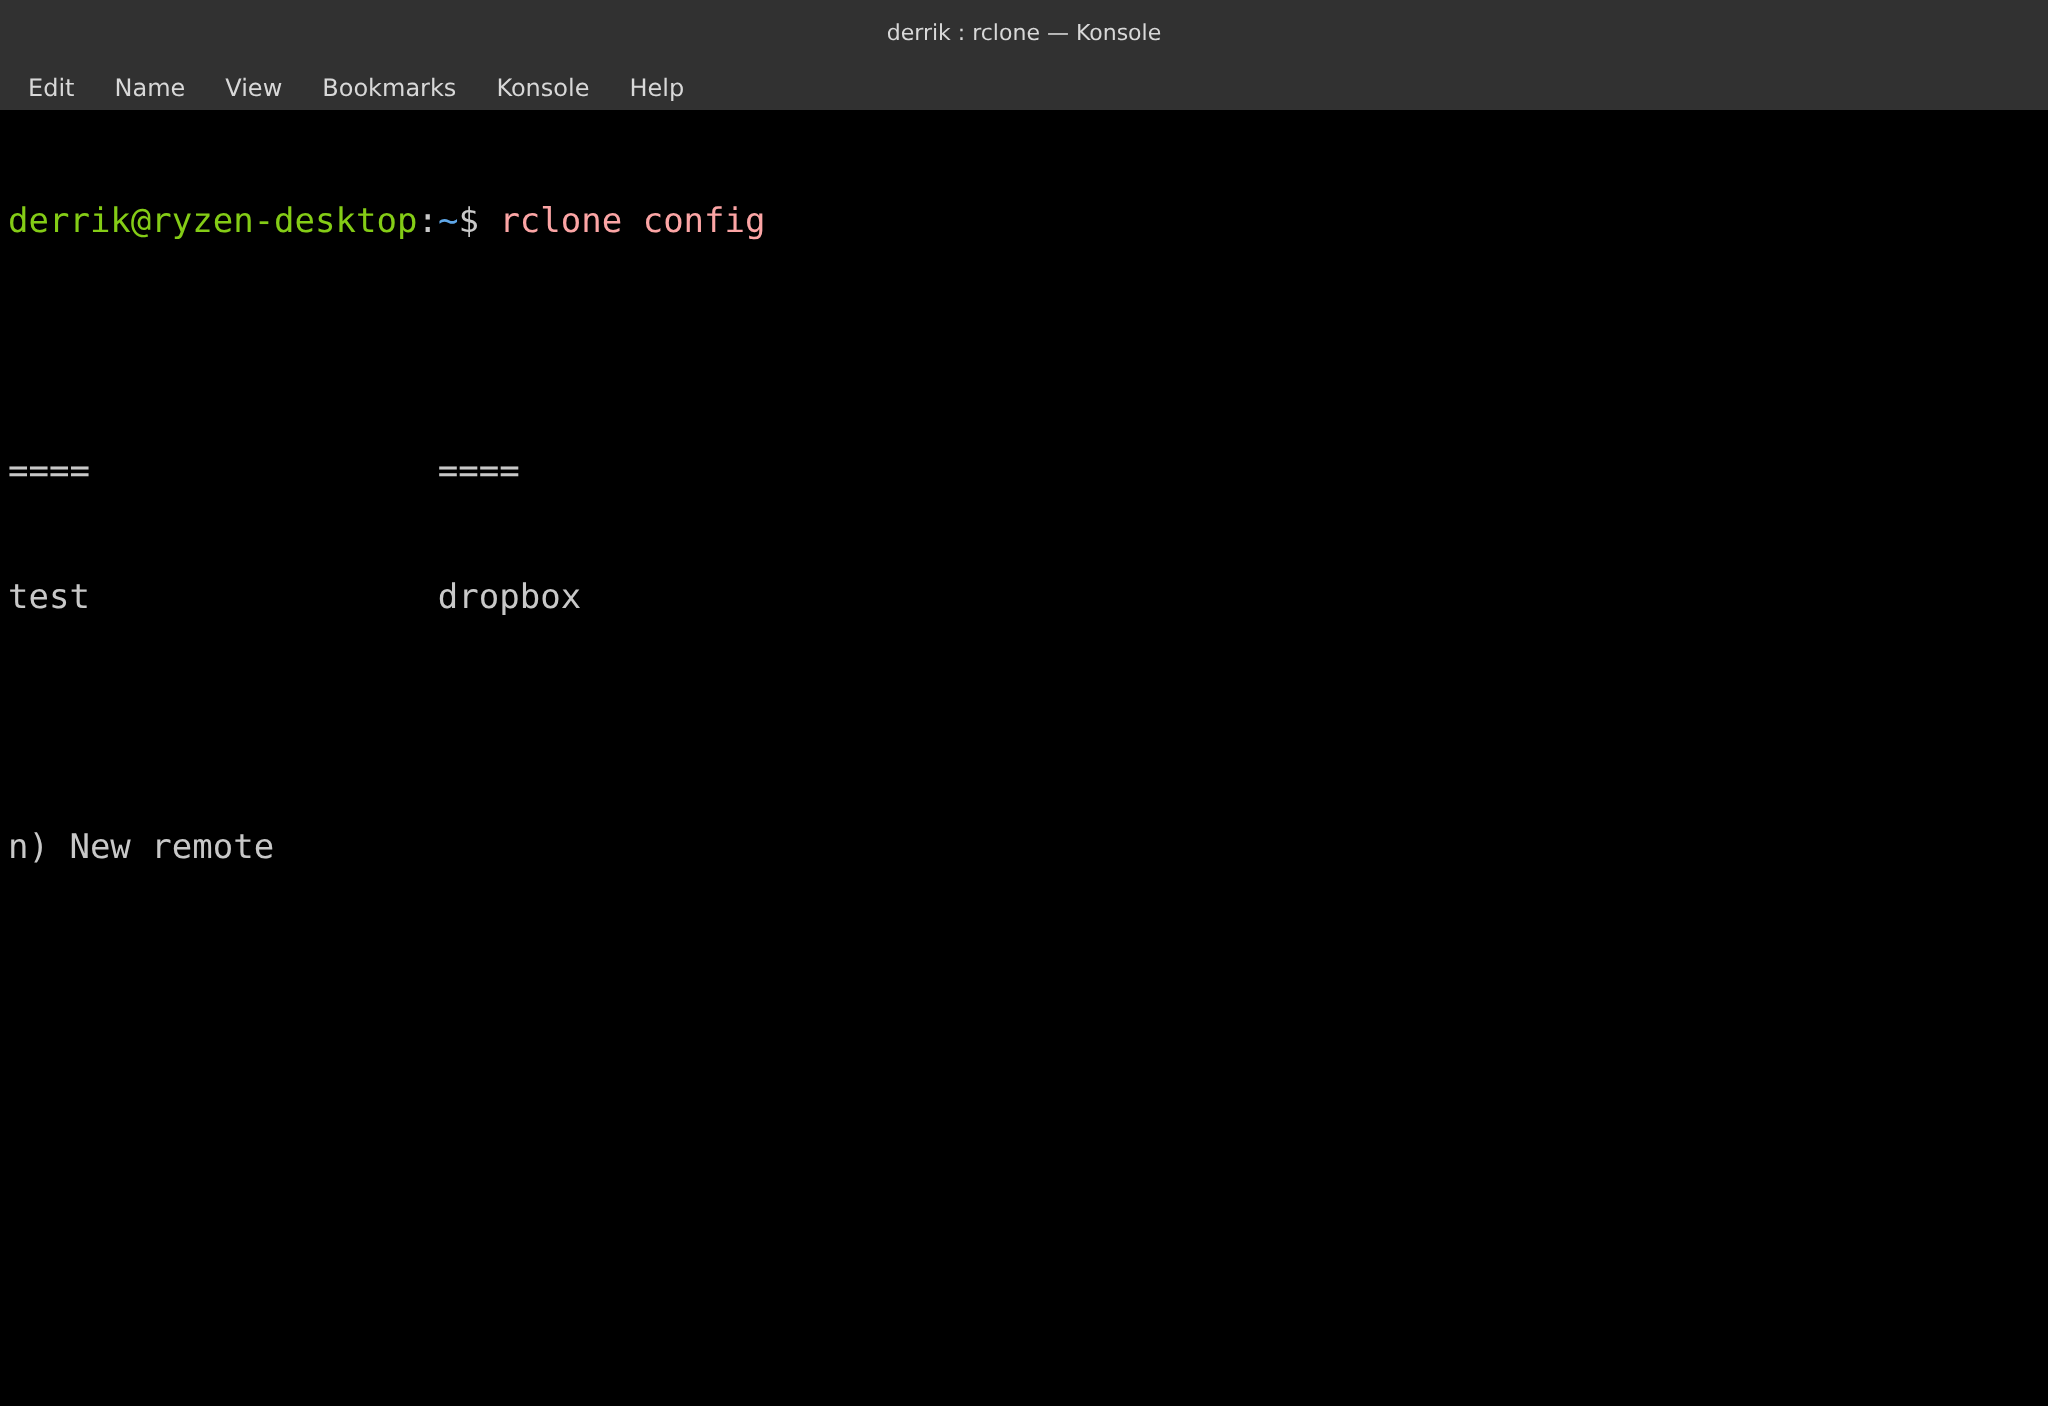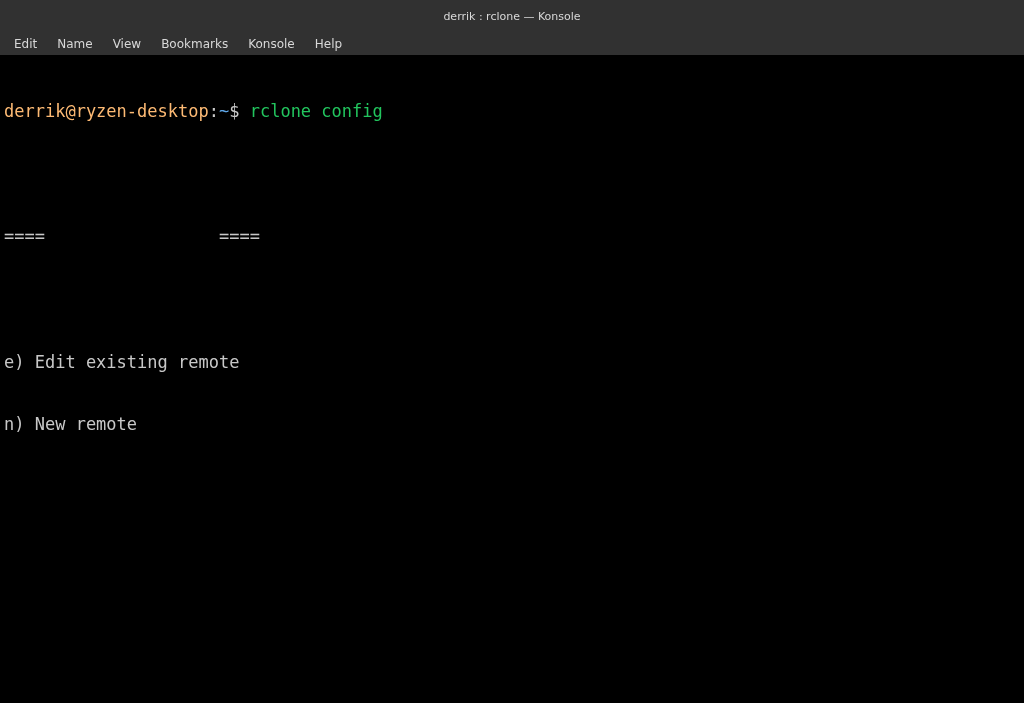--- a/index.html
+++ b/index.html
@@ -37,25 +37,25 @@
     .menu-item {
       padding: 3px 10px;
       cursor: pointer;
     }
     .terminal {
       padding: 4px 4px;
       line-height: 1.23;
       letter-spacing: 0;
       white-space: pre;
     }
-    .prompt-user { color: #fdba74; }
+    .prompt-user { color: #84cc16; }
     .prompt-sep { color: #c8c8c8; }
     .prompt-path { color: #5fa7e8; }
     .prompt-dollar { color: #c8c8c8; }
-    .cmd { color: #22c55e; }
+    .cmd { color: #fca5a5; }
     .line { min-height: 1.23em; }
   </style>
 </head>
 <body>
 
 <div class="titlebar">
   <span>derrik : rclone — Konsole</span>
 </div>
 
 <div class="menubar">
@@ -64,22 +64,22 @@
   <div class="menu-item">View</div>
   <div class="menu-item">Bookmarks</div>
   <div class="menu-item">Konsole</div>
   <div class="menu-item">Help</div>
 </div>
 
 <div class="terminal">
   <div class="line"><span class="prompt-user">derrik@ryzen-desktop</span><span class="prompt-sep">:</span><span class="prompt-path">~</span><span class="prompt-dollar">$ </span><span class="cmd">rclone config</span></div>
   <div class="line"></div>
   <div class="line">====                 ====</div>
+  <div class="line">test                 dropbox</div>
   <div class="line"></div>
-  <div class="line">e) Edit existing remote</div>
   <div class="line">n) New remote</div>
   
   
   
   
   
   
   
   
   

